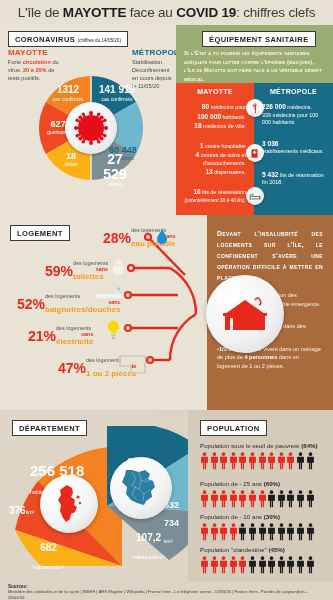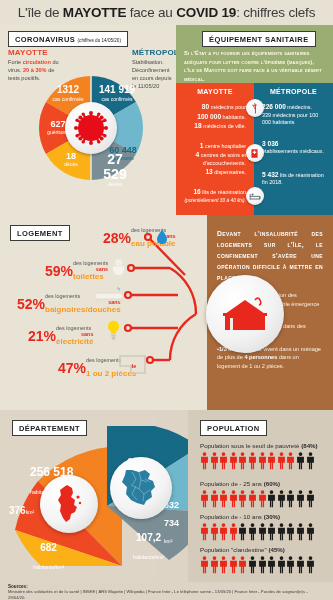--- a/index.html
+++ b/index.html
@@ -466,21 +466,21 @@
       <div class="tag" style="position:absolute; left:12px; top:10px;">
         <span>DÉPARTEMENT</span>
       </div>
 
       <svg style="position:absolute; left:10px; top:30px;" width="120" height="132" viewBox="0 0 120 132">
         <path d="M112 126 L112 6 A120 120 0 0 0 28 41 Z" fill="#f58220"></path>
         <path d="M112 126 L28 41 A120 120 0 0 0 5 90 Z" fill="#ee4923"></path>
         <path d="M112 126 L5 90 A120 120 0 0 0 31 126 Z" fill="#fbb116"></path>
       </svg>
       <div style="position:absolute; left:30px; top:52px; color:#fff; line-height:1.1;">
-        <span style="font-size:12px; font-weight:bold;">256 518</span><br>
+        <span style="font-size:15px; font-weight:bold;">256 518</span><br>
         <span style="font-size:5.2px;">habitants</span>
       </div>
       <div style="position:absolute; left:9px; top:90px; color:#fff; line-height:1.1;">
         <span style="font-size:10px; font-weight:bold;">376</span><span style="font-size:5.2px;">km²</span>
       </div>
       <div style="position:absolute; left:33px; top:127px; color:#fff; line-height:1.1; text-align:center;">
         <span style="font-size:10px; font-weight:bold;">682</span><br>
         <span style="font-size:5.2px;">habitants/km²</span>
       </div>
       <div class="map-circle" style="left:40px; top:65px; width:58px; height:58px;">

